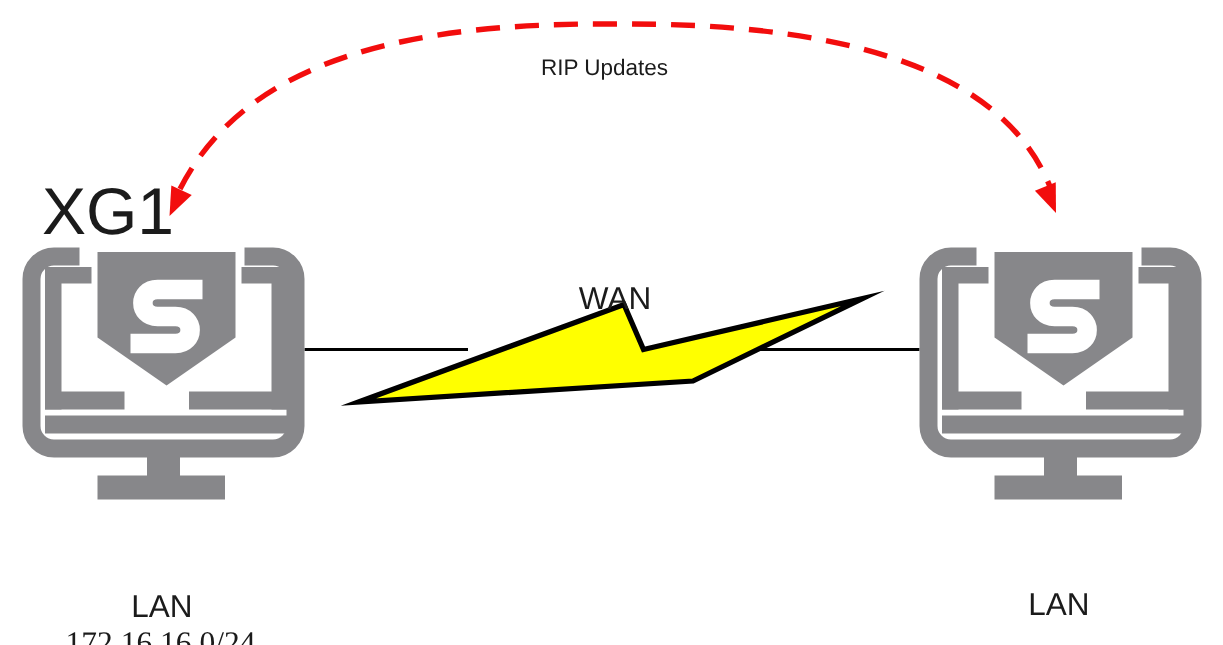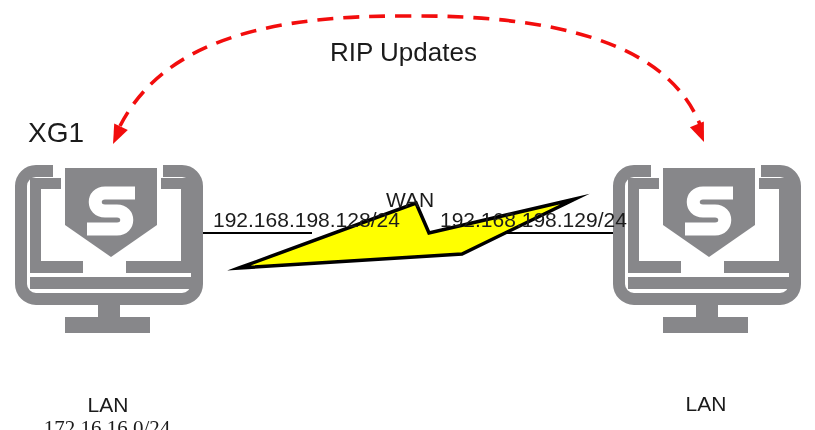--- a/index.html
+++ b/index.html
@@ -11,23 +11,23 @@
     overflow: hidden;
     font-family: "Liberation Sans", "DejaVu Sans", sans-serif;
   }
   #shapes { position: absolute; left: 0; top: 0; }
   .label {
     position: absolute;
     color: #1b1b1b;
     white-space: nowrap;
     line-height: 1.18;
   }
-  .device-name { font-size: 28px; }
+  .device-name { font-size: 44px; }
   .medium { font-size: 21px; margin-top: 32px; }
-  .rip { font-size: 26px; width: 146px; text-align: center; }
+  .rip { font-size: 15px; width: 146px; text-align: center; }
   .centered { text-align: center; }
 </style>
 </head>
 <body>
 
 <div id="stage">
 
   <svg id="shapes" width="815" height="430" viewBox="0 0 815 430">
     <defs>
       <g id="sophos-device">
@@ -64,21 +64,19 @@
 
     <use href="#sophos-device" x="15" y="165" color="#87878A"></use>
     <use href="#sophos-device" x="613" y="165" color="#87878A"></use>
   </svg>
 
   <div class="label rip" style="left:330px; top:37px;">RIP Updates</div>
 
   <div class="label device-name" style="left:28px; top:116px;">XG1</div>
 
   <div class="label medium centered" style="left:379px; top:156px; width:62px;">WAN</div>
-  <div class="label medium" style="left:213px; top:176px;">192.168.198.128/24</div>
-  <div class="label medium" style="left:440px; top:176px;">192.168.198.129/24</div>
 
   <div class="label medium centered" style="left:70px; top:361px; width:76px;">LAN</div>
   <div class="label medium centered" style="left:42px; top:384px; width:130px;font-family:Liberation Serif, serif;">172.16.16.0/24</div>
 
   <div class="label medium centered" style="left:668px; top:360px; width:76px;">LAN</div>
 
 </div>
 
 </body></html>

